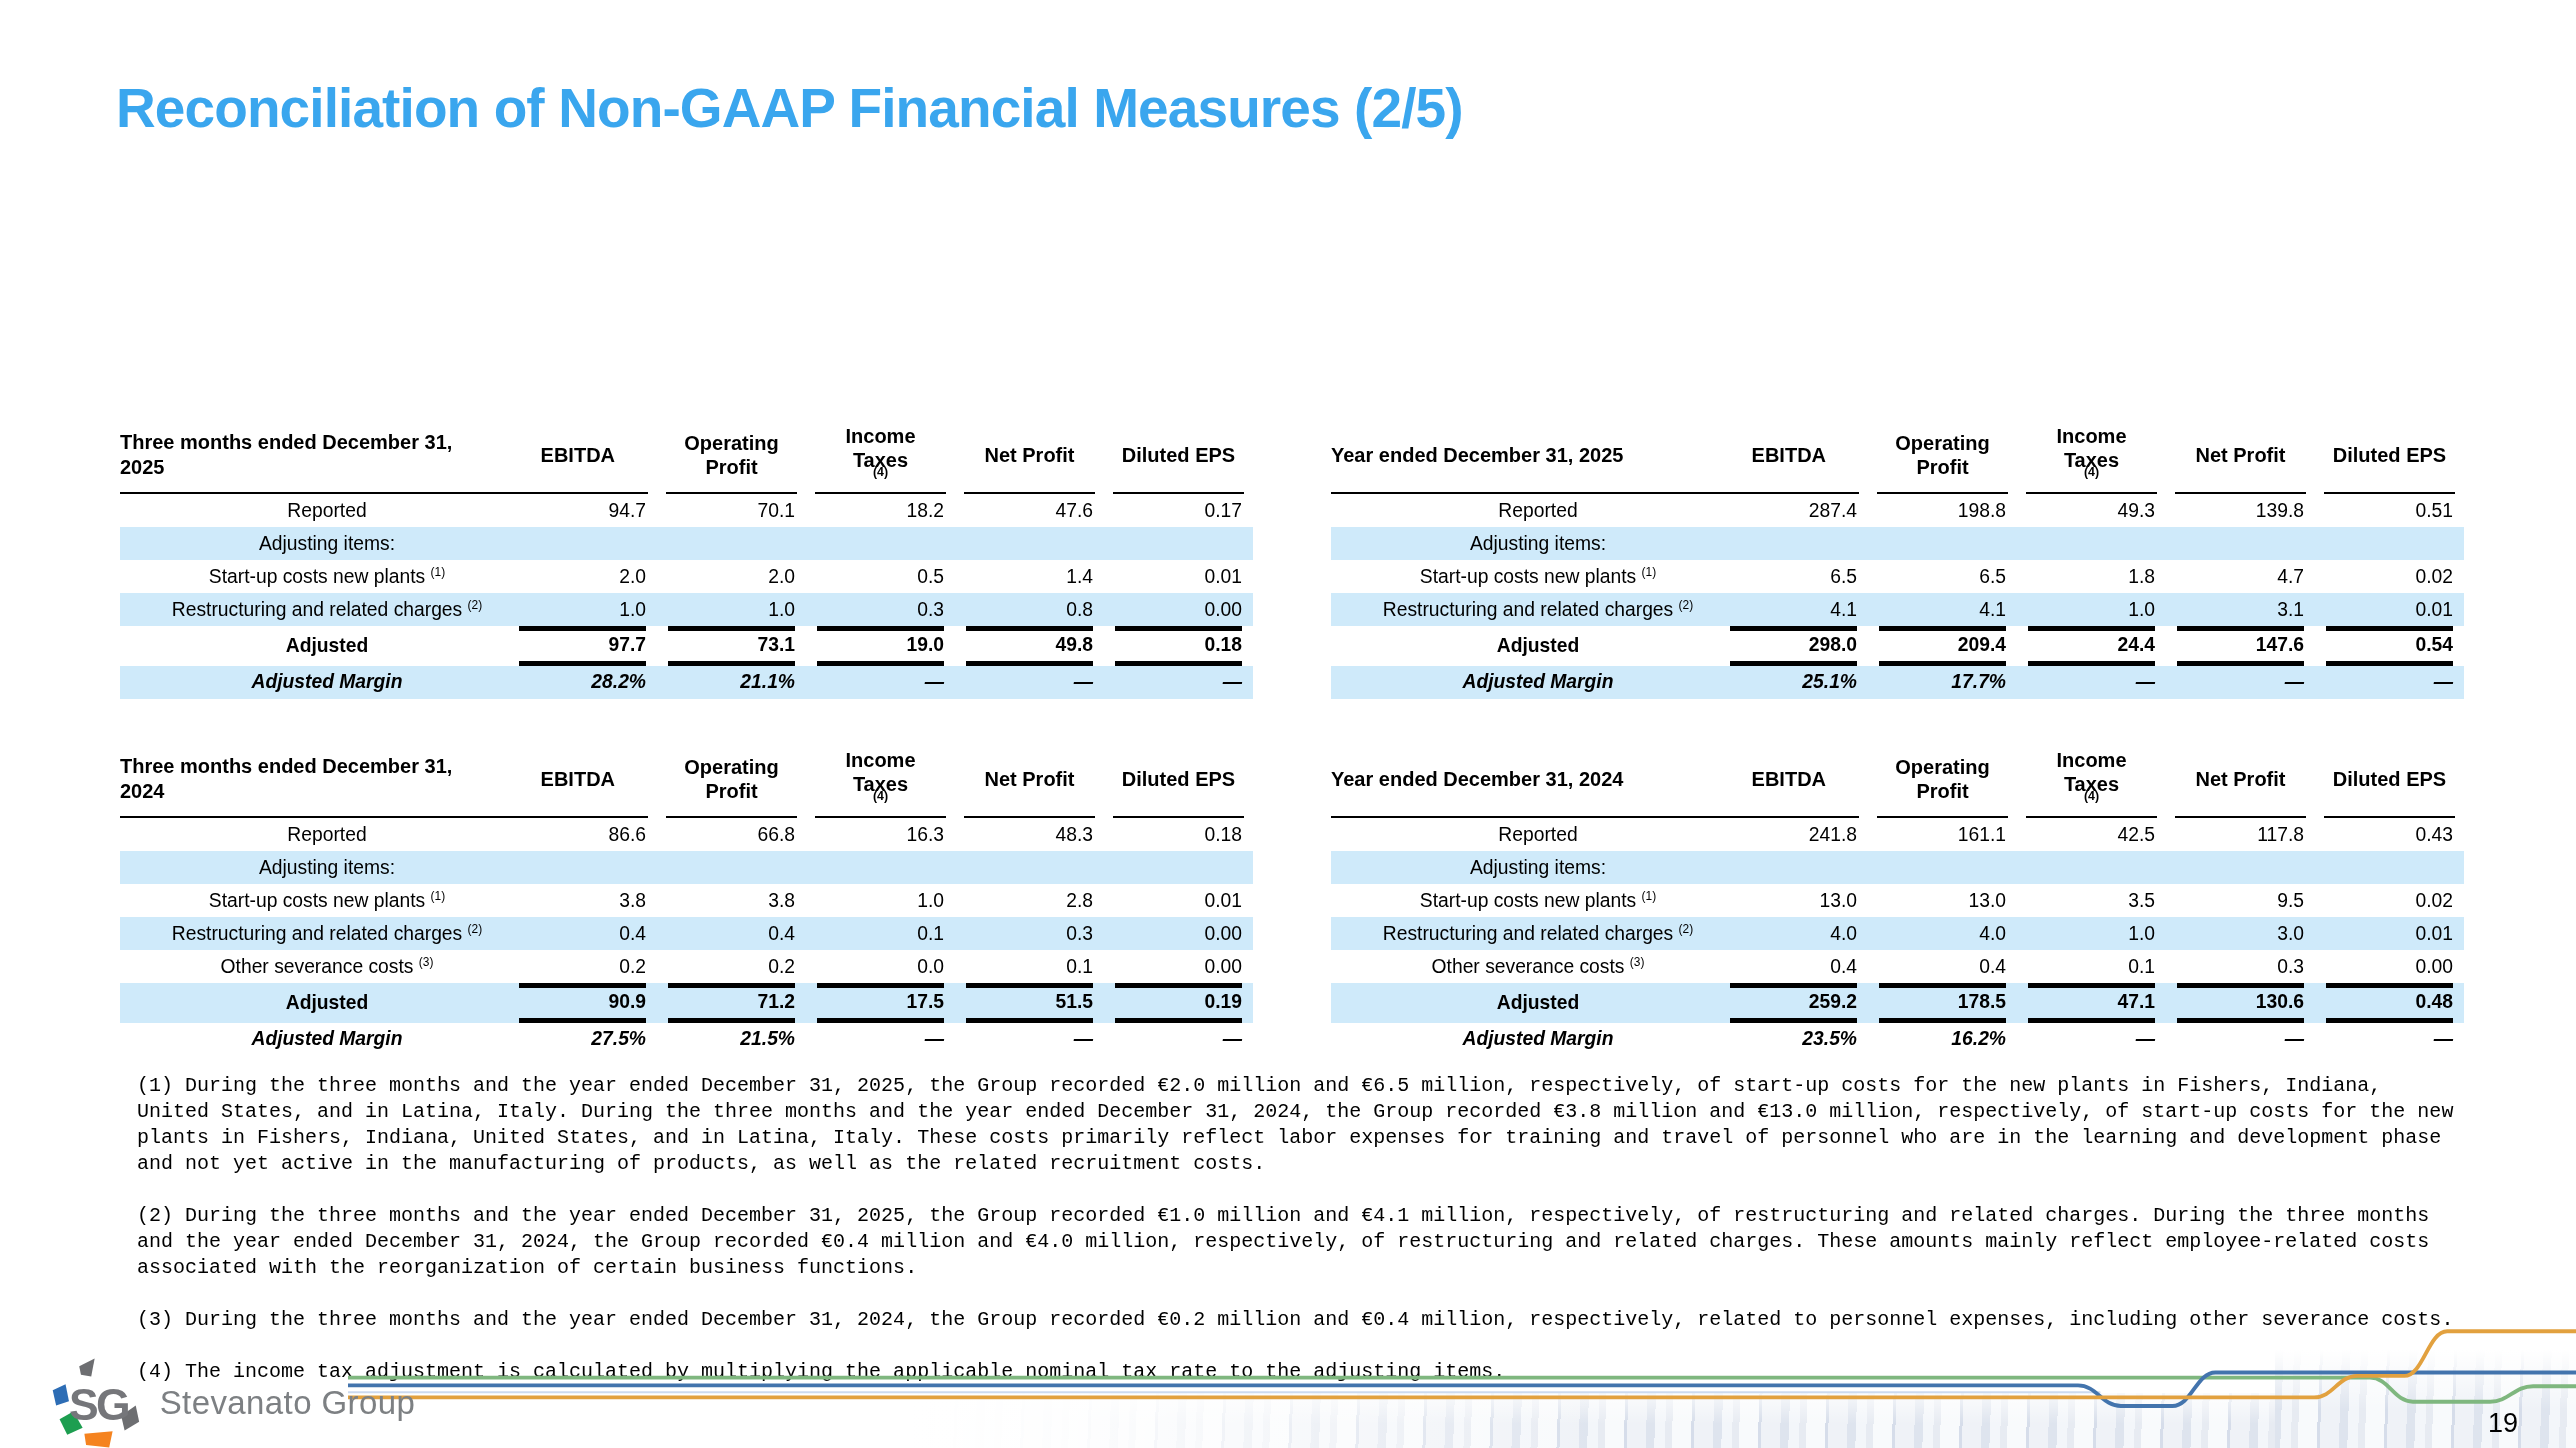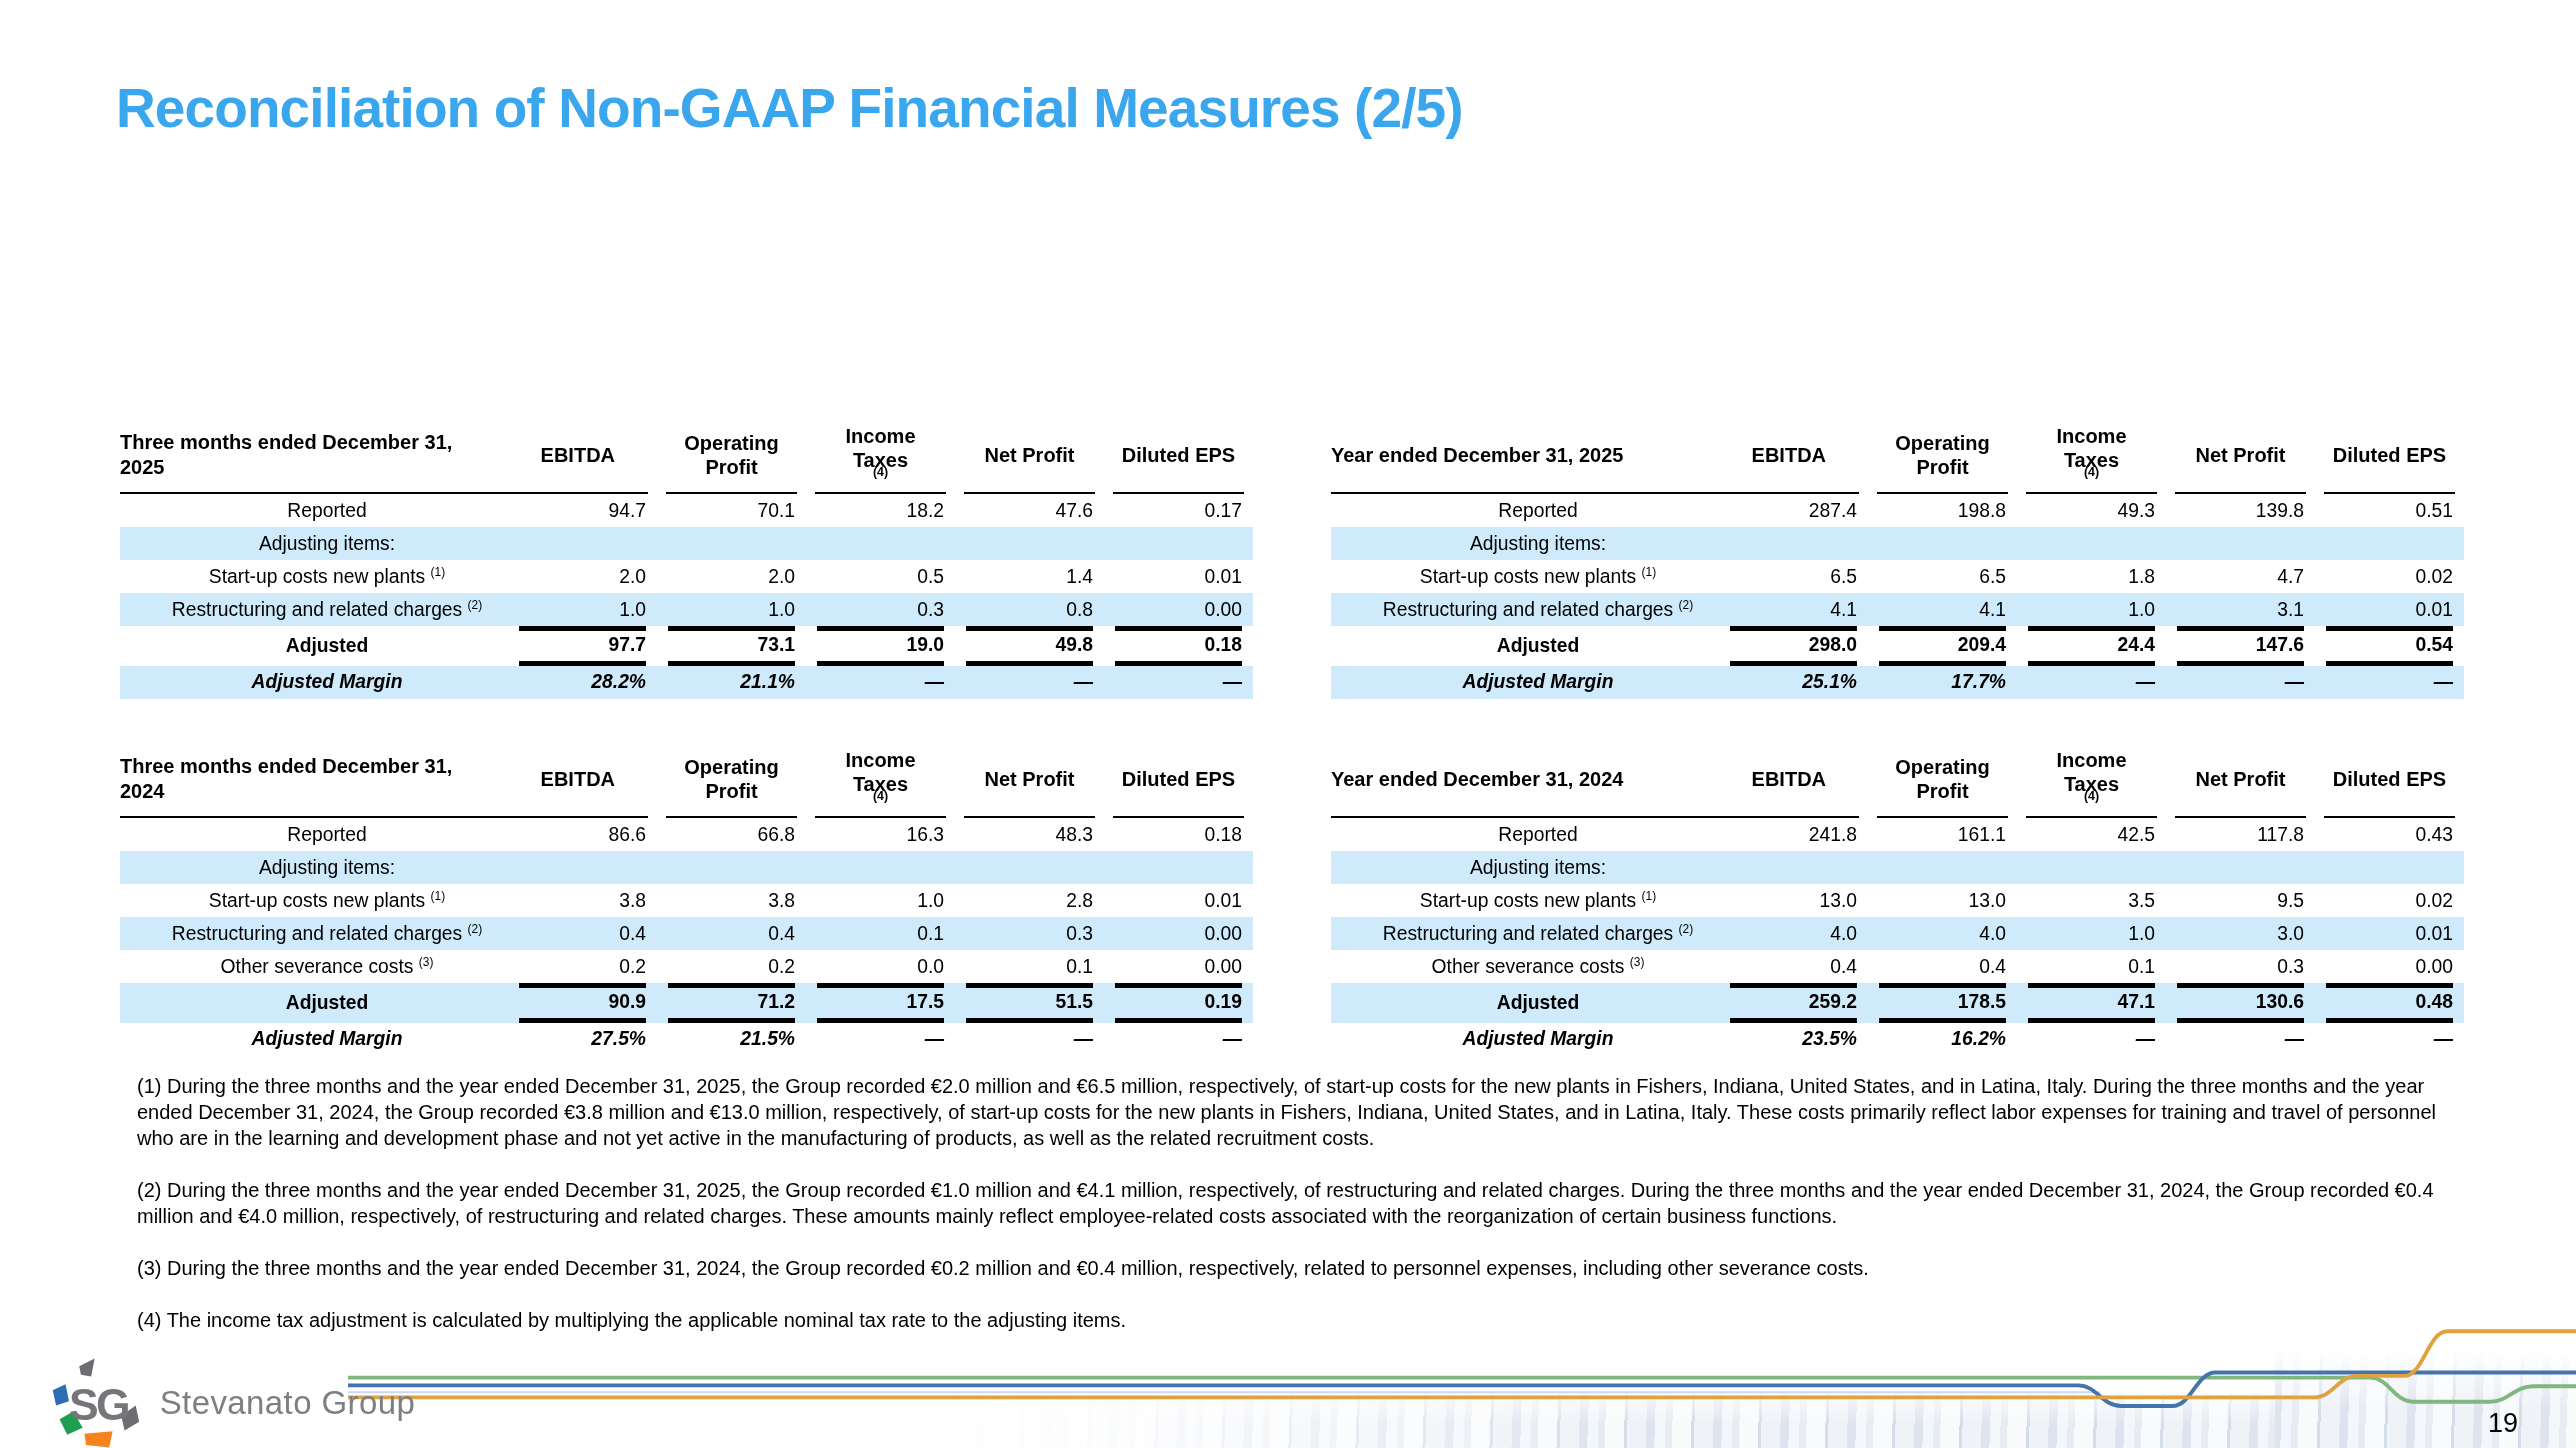--- a/index.html
+++ b/index.html
@@ -41,21 +41,21 @@
   td.lbl{padding-left:26px;text-align:center;}
   td.num{text-align:right;padding:0 11px;}
   tr.blue{background:var(--row-highlight);}
   tr.total td{font-weight:700;}
   tr.total .tbar{display:block;border-top:5.6px solid #000;border-bottom:5.6px solid #000;padding:3.4px 0 4.3px;}
   tr.margin td{font-weight:700;font-style:italic;}
   sup{font-size:0.62em;vertical-align:baseline;position:relative;top:-0.55em;}
 
   
   .footnotes{position:absolute;left:137px;top:1073px;width:2324px;font-size:20px;line-height:26px;}
-  .footnotes p{margin:0 0 26px 0;}
+  .footnotes p{margin:0 0 26px 0;font-family:Liberation Mono, monospace;}
 
   
   .logo{position:absolute;left:45px;top:1355px;display:flex;align-items:center;gap:13.7px;z-index:4;}
   .logo-text{font-size:33px;color:var(--logo-gray);letter-spacing:0.4px;}
   .sg-blue{fill:var(--shard-blue)} .sg-green{fill:var(--shard-green)}
   .sg-orange{fill:var(--shard-orange)} .sg-gray{fill:var(--shard-gray)}
   .footer-lines{position:absolute;left:348px;top:1314px;width:2228px;height:135px;z-index:3;}
   .footer-lines path{fill:none;stroke-linecap:round;}
   .p-green{stroke:var(--line-green);stroke-width:4.5;}
   .p-blue{stroke:var(--line-blue);stroke-width:4.5;}

